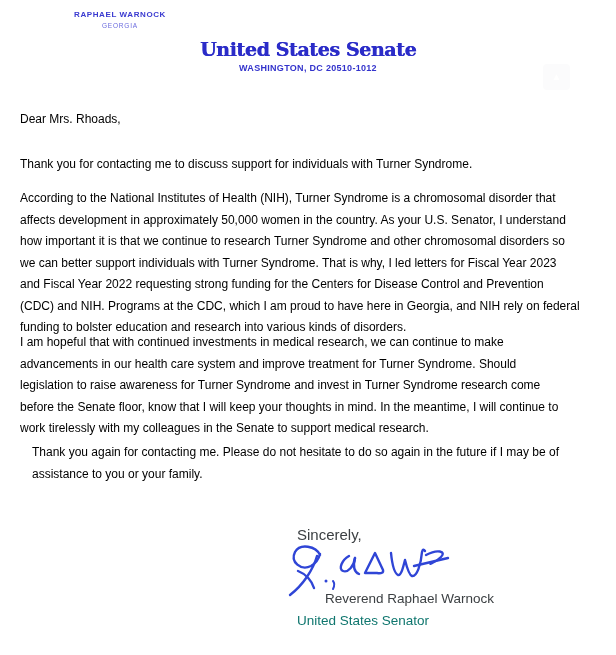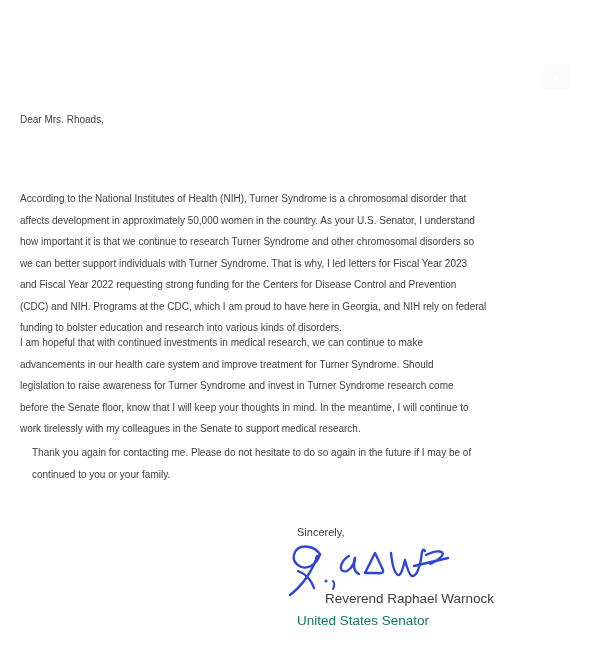--- a/index.html
+++ b/index.html
@@ -39,67 +39,78 @@
   .corner-widget {
     position:absolute; left:543px; top:64px; width:27px; height:26px;
     background:#fbfbfc; border-radius:4px;
     display:flex; align-items:center; justify-content:center;
   }
   .corner-widget .glyph { color:#ffffff; font-size:10px; line-height:1; }
 
   
   .body-text {
     position:absolute; left:20px;
-    color:#404040; font-size:10px; line-height:21.5px;
+    color:#000000; font-size:12px; line-height:21.5px;
     white-space:nowrap;
   }
   .greeting { top:109px; }
   .p1 { top:154px; }
   .p2 { top:188px; }
   .p3 { top:332px; }
   .p4 { top:442px;margin-left:12px; }
 
   
-  .closing { position:absolute; left:297px; top:526px; color:#3c4043; font-size:11px; }
+  .closing { position:absolute; left:297px; top:526px; color:#3c4043; font-size:15px; }
   .signature-svg { position:absolute; left:286px; top:541px; }
   .sig-name  { position:absolute; left:297px; top:591px; color:#3c4043; font-size:13.5px; white-space:nowrap;margin-left:28px; }
   .sig-title { position:absolute; left:297px; top:613px; color:#0f766e; font-size:13.5px; white-space:nowrap; }
 </style>
 </head>
 <body>
 
 <div class="page">
 
+  <div class="lh-left">
+    <div class="senator">RAPHAEL WARNOCK</div>
+    <div class="state">GEORGIA</div>
+  </div>
 
+  <div class="lh-center">
+    <div class="lh-title">United States Senate</div>
+    <div class="lh-address">WASHINGTON, DC 20510-1012</div>
+  </div>
 
   <div class="corner-widget">
     <span class="glyph">▲</span>
   </div>
 
   <div class="body-text greeting">Dear Mrs. Rhoads,</div>
 
+  <div class="body-text p1">
+      <div>Thank you for contacting me to discuss support for individuals with Turner Syndrome.</div>
+    </div>
   <div class="body-text p2">
       <div>According to the National Institutes of Health (NIH), Turner Syndrome is a chromosomal disorder that</div>
       <div>affects development in approximately 50,000 women in the country. As your U.S. Senator, I understand</div>
       <div>how important it is that we continue to research Turner Syndrome and other chromosomal disorders so</div>
       <div>we can better support individuals with Turner Syndrome. That is why, I led letters for Fiscal Year 2023</div>
       <div>and Fiscal Year 2022 requesting strong funding for the Centers for Disease Control and Prevention</div>
       <div>(CDC) and NIH. Programs at the CDC, which I am proud to have here in Georgia, and NIH rely on federal</div>
       <div>funding to bolster education and research into various kinds of disorders.</div>
     </div>
   <div class="body-text p3">
       <div>I am hopeful that with continued investments in medical research, we can continue to make</div>
       <div>advancements in our health care system and improve treatment for Turner Syndrome. Should</div>
       <div>legislation to raise awareness for Turner Syndrome and invest in Turner Syndrome research come</div>
       <div>before the Senate floor, know that I will keep your thoughts in mind. In the meantime, I will continue to</div>
       <div>work tirelessly with my colleagues in the Senate to support medical research.</div>
     </div>
   <div class="body-text p4">
       <div>Thank you again for contacting me. Please do not hesitate to do so again in the future if I may be of</div>
-      <div>continued to you or your family.</div>
+      <div>assistance to you or your family.</div>
     </div>
 
   <div class="closing">Sincerely,</div>
 
   <svg class="signature-svg" width="168" height="56" viewBox="0 0 168 56" fill="none" stroke="#2f45d6" stroke-width="2.4" stroke-linecap="round" stroke-linejoin="round">
 
     <path d="M 34,14 C 30,5 14,2 9,11 C 4,21 15,30 25,25 C 30,22 33,17 34,13"></path>
 
     <path d="M 31,15 C 27,29 17,44 4,54"></path>
 

